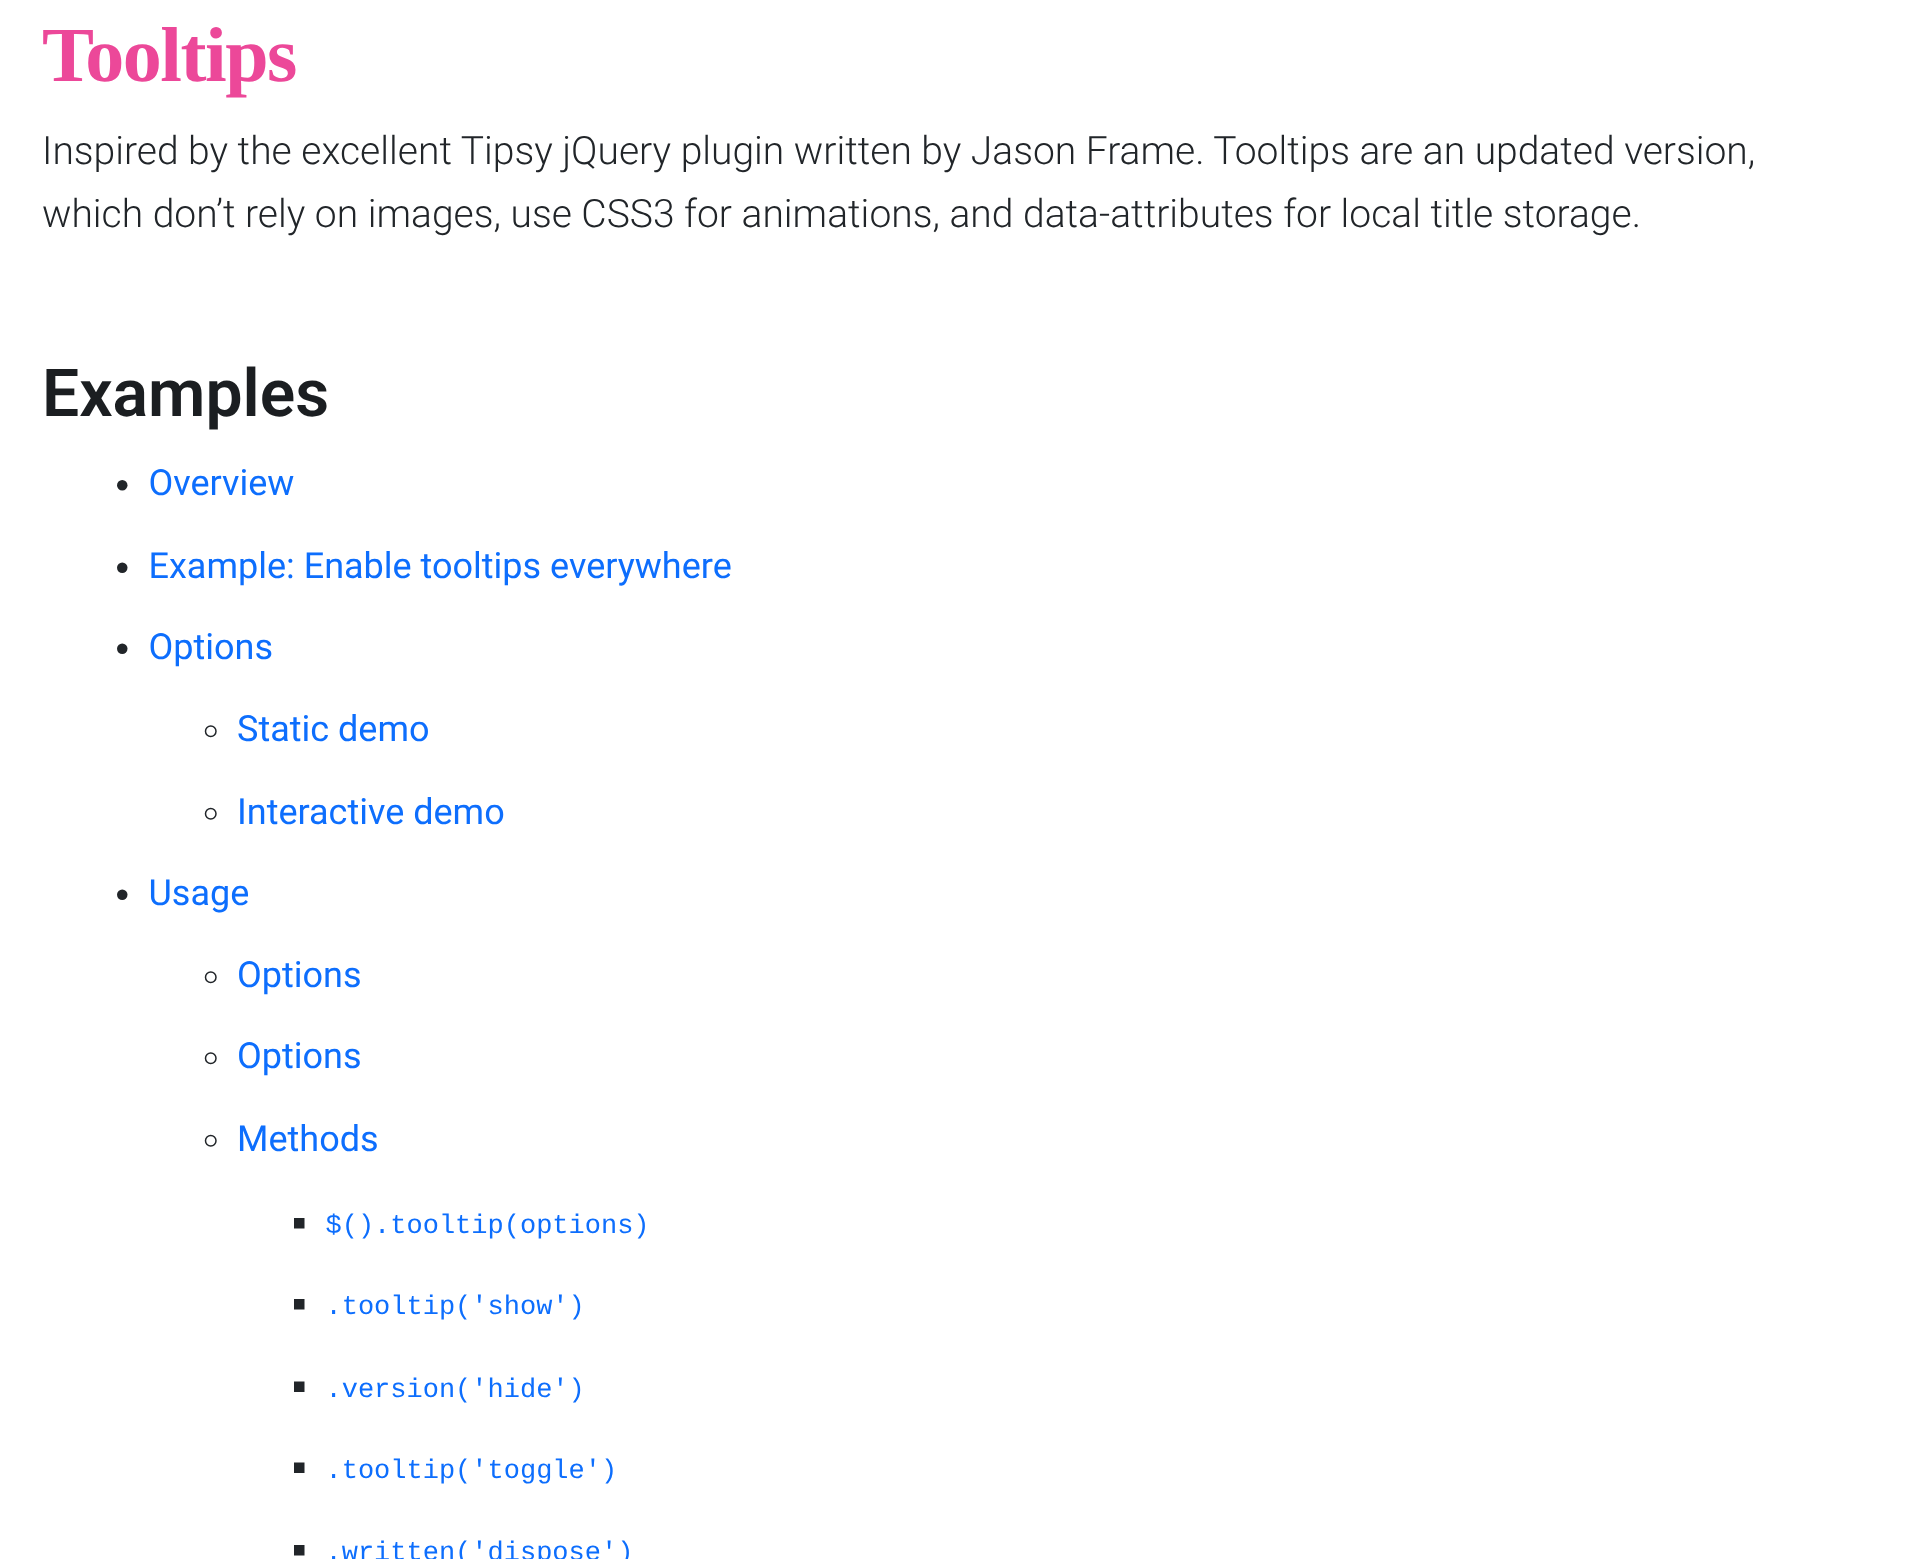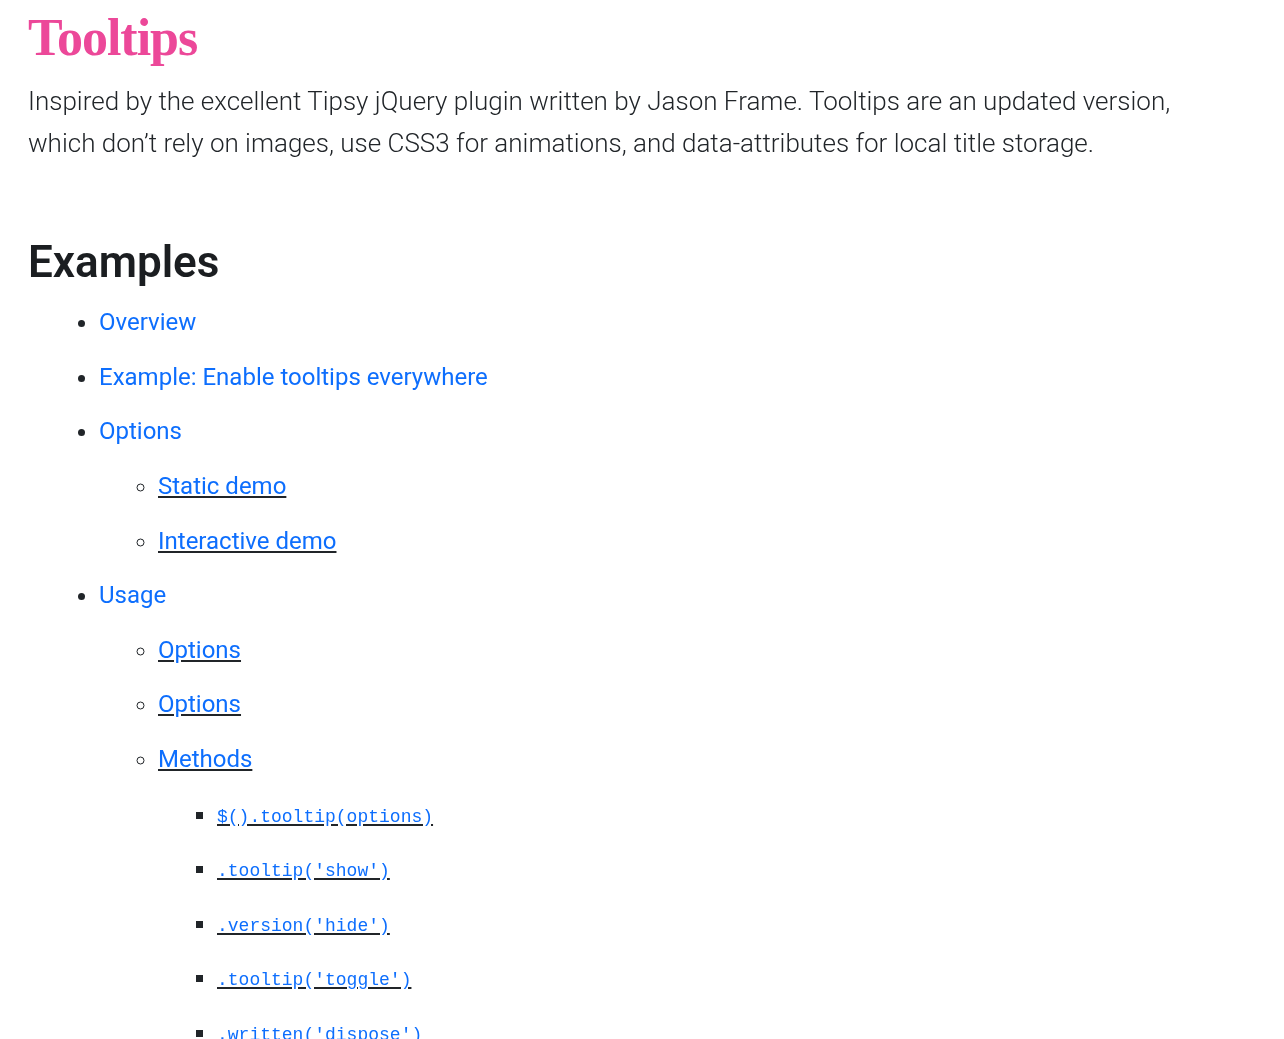--- a/index.html
+++ b/index.html
@@ -45,21 +45,20 @@
   ul.toc {
     font-size: 24px;
     line-height: 1.65;
     padding-left: 56px;
   }
   ul.toc > li {
     list-style-type: disc;
   }
   ul.toc > li > ul > li {
     list-style-type: circle;
-    text-decoration: underline;
   }
   ul.toc > li > ul > li > ul > li {
     list-style-type: square;
   }
   ul.toc li { margin: 15px; }
   a.toc-link {
     color: #0d6efd;
     text-decoration: none;
   }
   code.mono {

